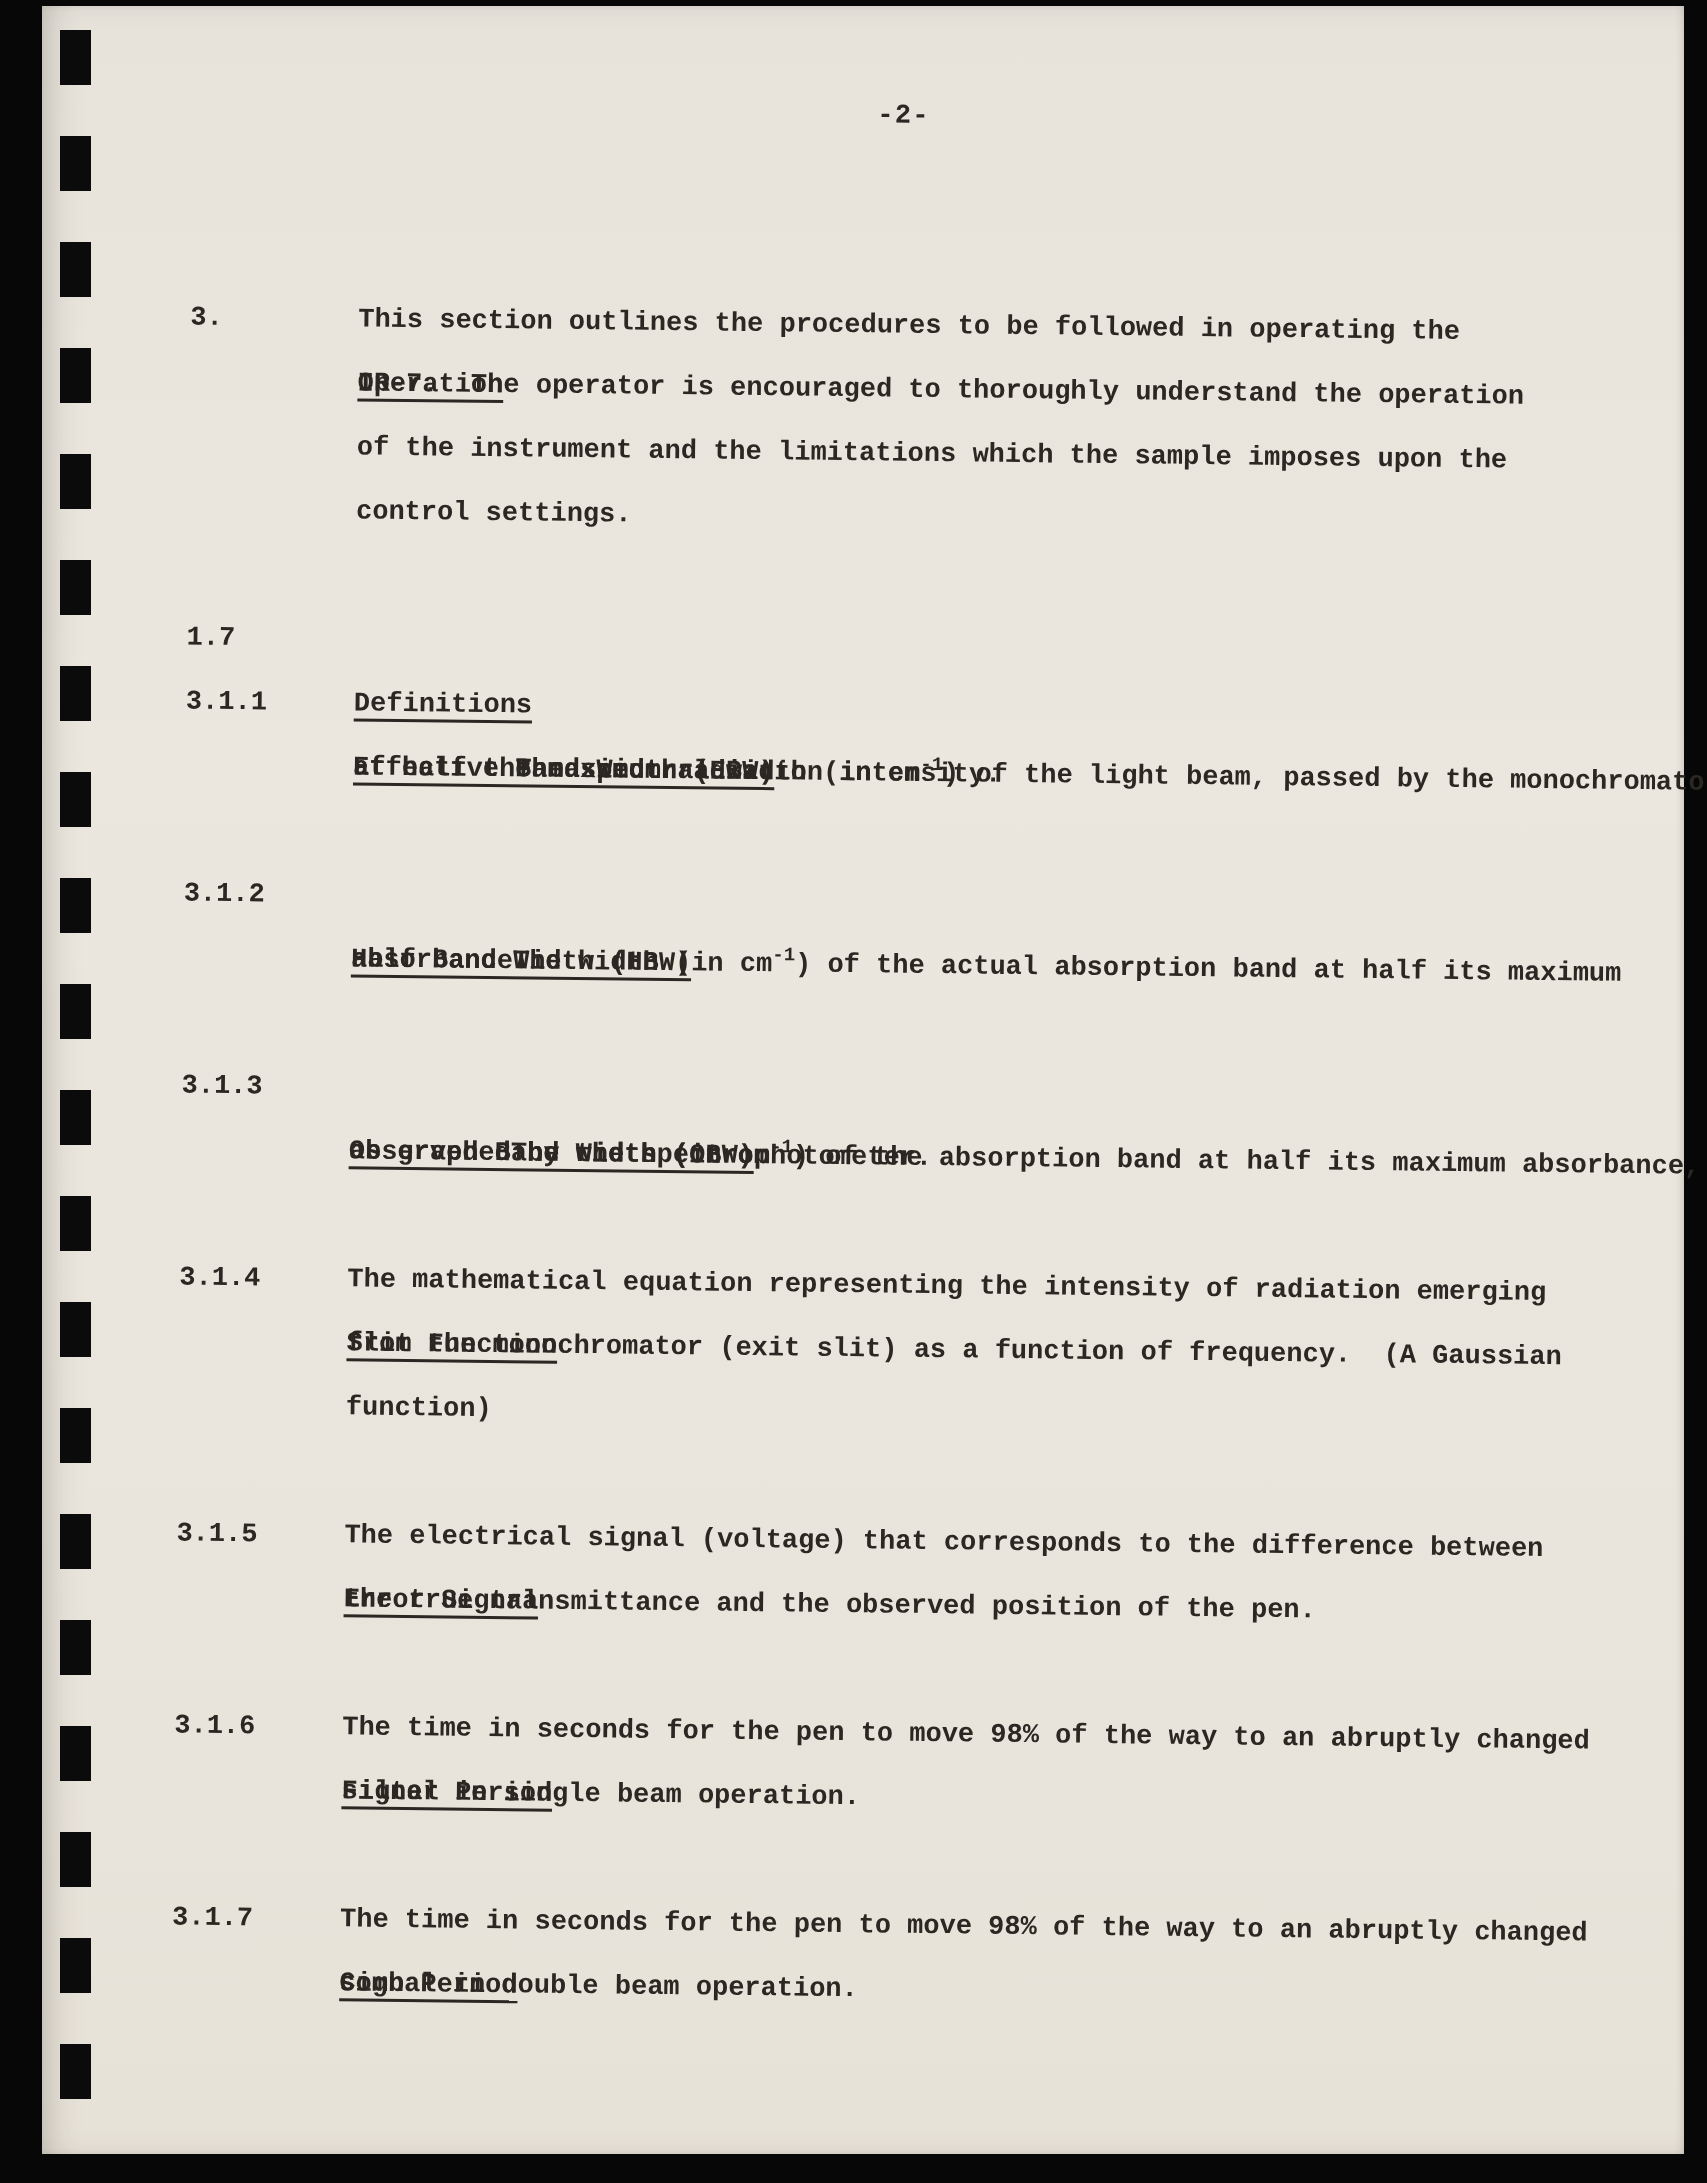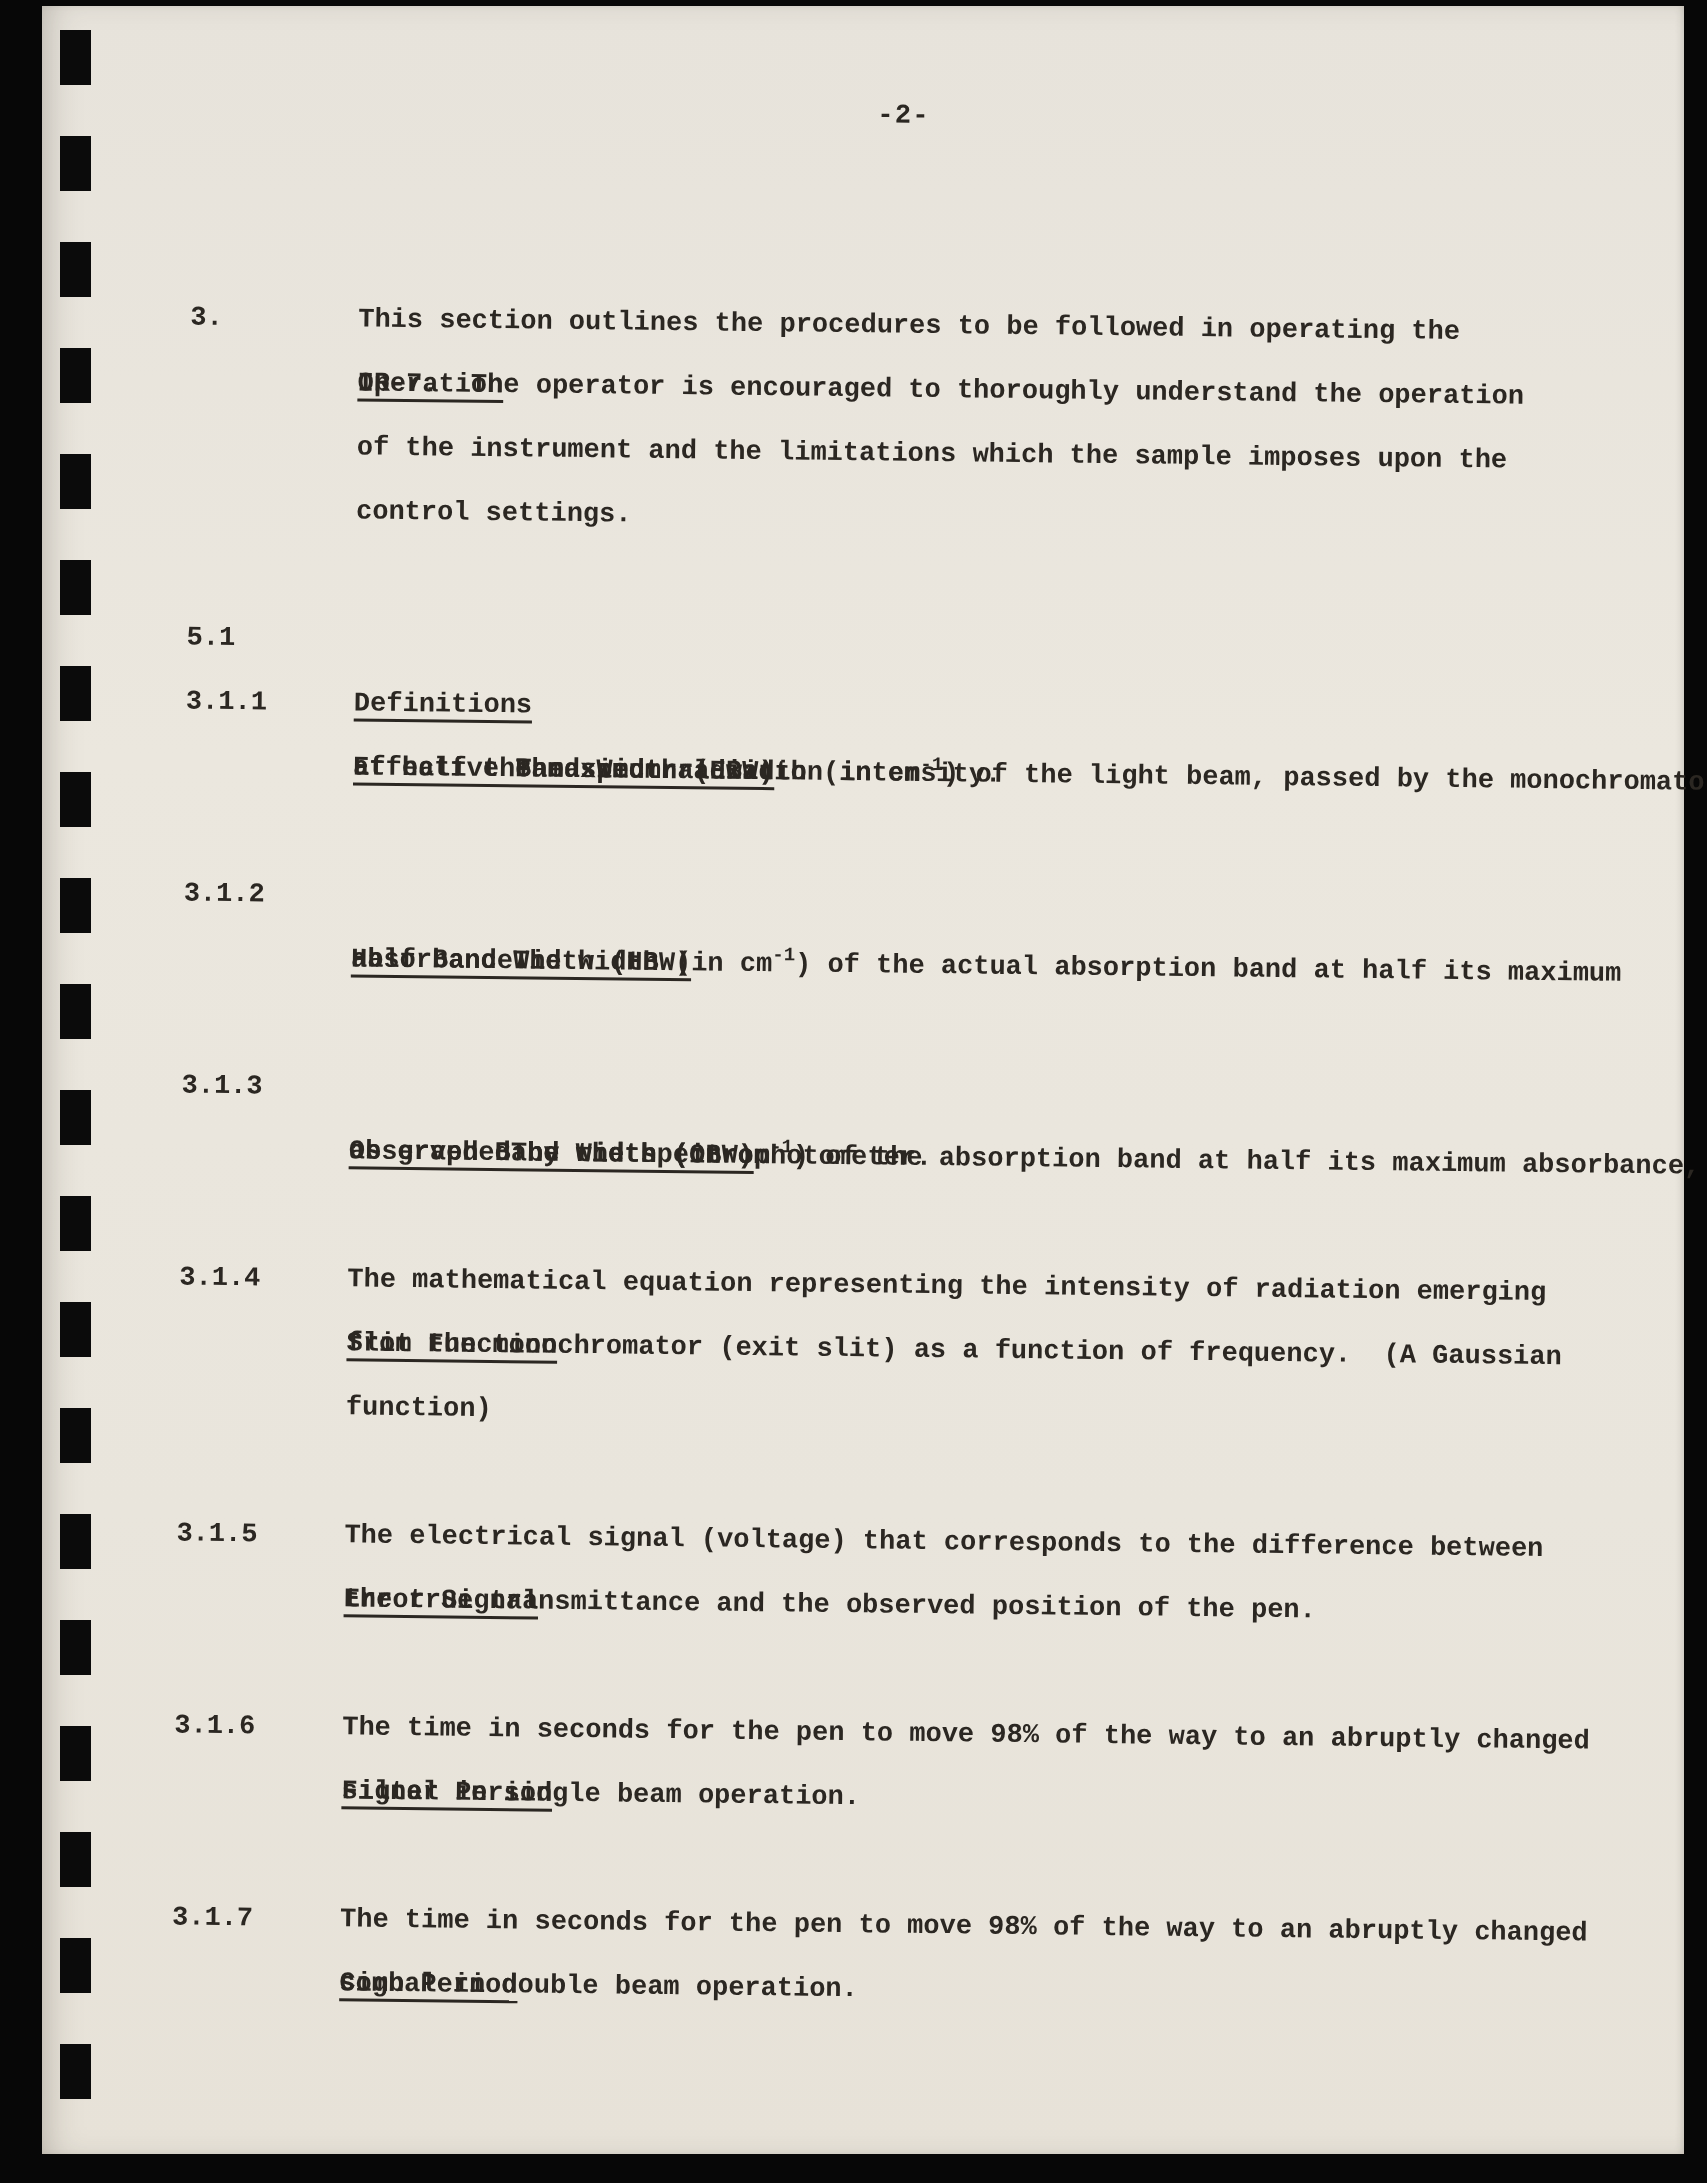--- a/index.html
+++ b/index.html
@@ -36,21 +36,21 @@
         <div class="line">
           <span class="num">3.</span>
           <span class="heading">Operation</span>
         </div>
         <div class="line body-line"><span>This section outlines the procedures to be followed in operating the</span></div>
         <div class="line body-line"><span>IR-7.  The operator is encouraged to thoroughly understand the operation</span></div>
         <div class="line body-line"><span>of the instrument and the limitations which the sample imposes upon the</span></div>
         <div class="line body-line"><span>control settings.</span></div>
 
         <div class="line">
-          <span class="num">5.1</span>
+          <span class="num">1.7</span>
           <span class="heading">Definitions</span>
         </div>
 
         <div class="line">
           <span class="num">3.1.1</span>
           <span class="heading">Effective Band Width (EBW)</span>
         </div>
         <div class="line body-line">
           <span>The spectral width (in cm</span><span class="sup">-1</span><span>) of the light beam, passed by the monochromator,</span>
         </div>

